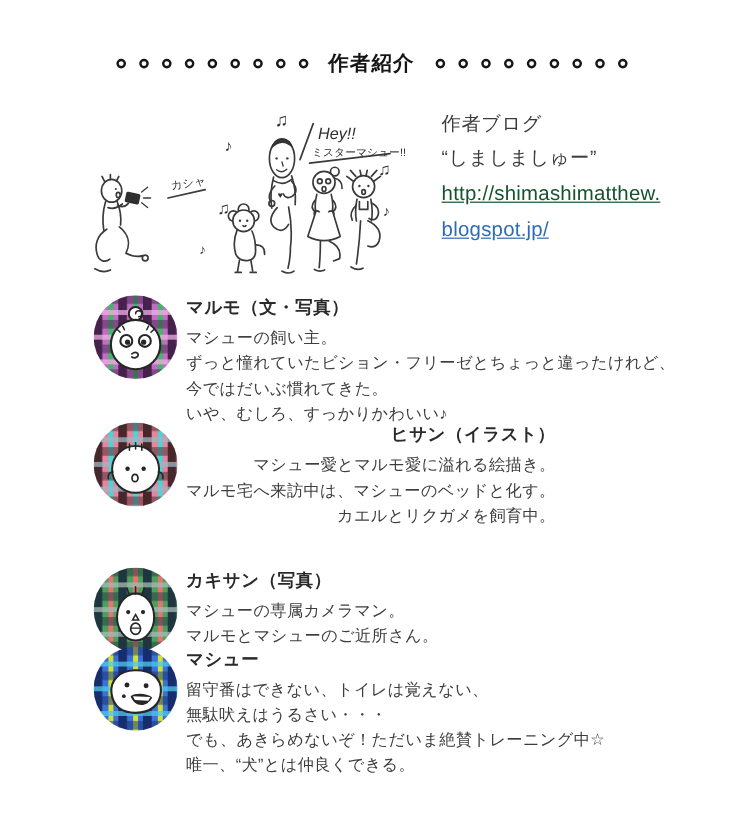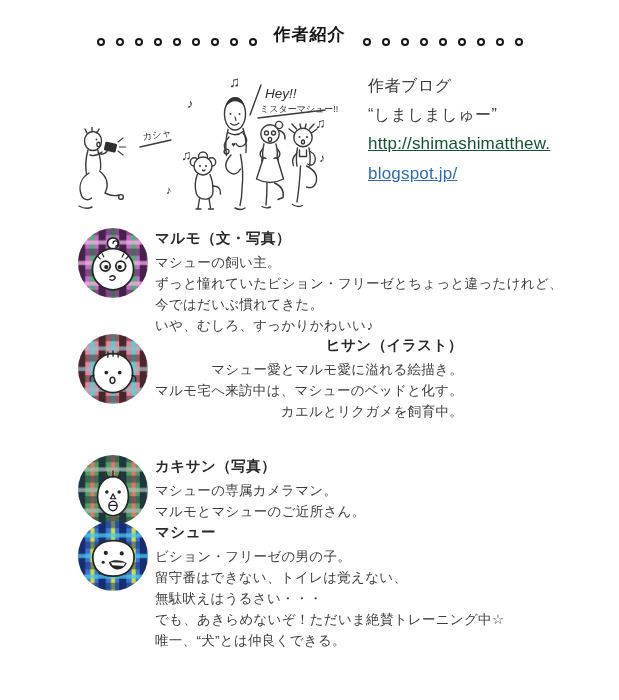--- a/index.html
+++ b/index.html
@@ -1,21 +1,21 @@
 <!DOCTYPE html>
 <html><head>
 <meta charset="utf-8">
 <style>
   html,body{margin:0;padding:0;}
   body{
     width:619px;height:700px;background:#ffffff;overflow:hidden;
     font-family:"Liberation Sans","DejaVu Sans",sans-serif;color:#3d3d3d;
   }
   
-  .header{display:flex;align-items:flex-end;justify-content:center;gap:11px;padding-top:23px;}
+  .header{display:flex;align-items:center;justify-content:center;gap:11px;padding-top:41px;}
   .dot{width:4px;height:4px;border:2px solid #161616;border-radius:50%;flex:0 0 auto;}
   .header-title{font-size:17px;font-weight:bold;color:#161616;margin:0 6px;letter-spacing:1px;white-space:nowrap;}
   
   .hero{position:relative;margin-top:24px;height:158px;}
   .illustration{position:absolute;left:63px;top:0;}
   .sketch{stroke:#3a3a3a;stroke-width:1.4;fill:none;stroke-linecap:round;stroke-linejoin:round;}
   .sketch-text{fill:#2f2f2f;stroke:none;}
   .blog-info{position:absolute;left:368px;top:2px;}
   .blog-line{font-size:16px;color:#3c3c3c;height:29px;line-height:27px;letter-spacing:.5px;}
   .blog-link{display:block;font-size:17px;height:30px;line-height:28px;text-decoration:underline;cursor:pointer;letter-spacing:.2px;}
@@ -151,21 +151,21 @@
   <div class="blog-info">
     <div class="blog-line">作者ブログ</div>
     <div class="blog-line">“しましましゅー”</div>
     <a class="blog-link" href="#" style="color: #14532d;">http://shimashimatthew.</a>
     <a class="blog-link" href="#" style="color: rgb(47, 108, 179);">blogspot.jp/</a>
   </div>
 </div>
 
 <div class="profiles">
 
-  <div class="profile" style="top:0;font-family:Liberation Mono, monospace;">
+  <div class="profile" style="top:0;">
     <svg class="avatar" viewBox="0 0 68 68">
       <defs>
         <pattern id="plaid0" width="20" height="20" patternUnits="userSpaceOnUse">
           <rect width="20" height="20" fill="#c06ec4"></rect>
           <rect x="0" width="7" height="20" fill="#45214b"></rect>
           <rect x="12" width="4" height="20" fill="#43b768"></rect>
           <rect y="0" width="20" height="7" opacity="0.5" fill="#45214b"></rect>
           <rect y="12" width="20" height="4" opacity="0.75" fill="#efb0e4"></rect>
         </pattern>
       </defs>
@@ -272,21 +272,20 @@
         <circle cx="27" cy="31" r="2" fill="#262626" stroke="none"></circle>
         <circle cx="42.5" cy="31.5" r="2" fill="#262626" stroke="none"></circle>
         <circle cx="24.5" cy="40" r="1.5" fill="#262626" stroke="none"></circle>
         <path d="M30 40 C33 49 43 49.5 47.5 41 C43 37.5 34 37 30 40 Z" fill="#262626" stroke="none"></path>
         <path d="M31.8 40 L46 40.6 L44.3 43.6 L33.4 43 Z" fill="#fff" stroke="none"></path>
       </g>
     </svg>
     <div class="profile-text">
       <div class="profile-name">マシュー</div>
       <div class="lines">
-          <div class="line">ビション・フリーゼの男の子。</div>
           <div class="line">留守番はできない、トイレは覚えない、</div>
           <div class="line">無駄吠えはうるさい・・・</div>
           <div class="line">でも、あきらめないぞ！ただいま絶賛トレーニング中☆</div>
           <div class="line">唯一、“犬”とは仲良くできる。</div>
         </div>
     </div>
   </div>
 
 </div>
 

